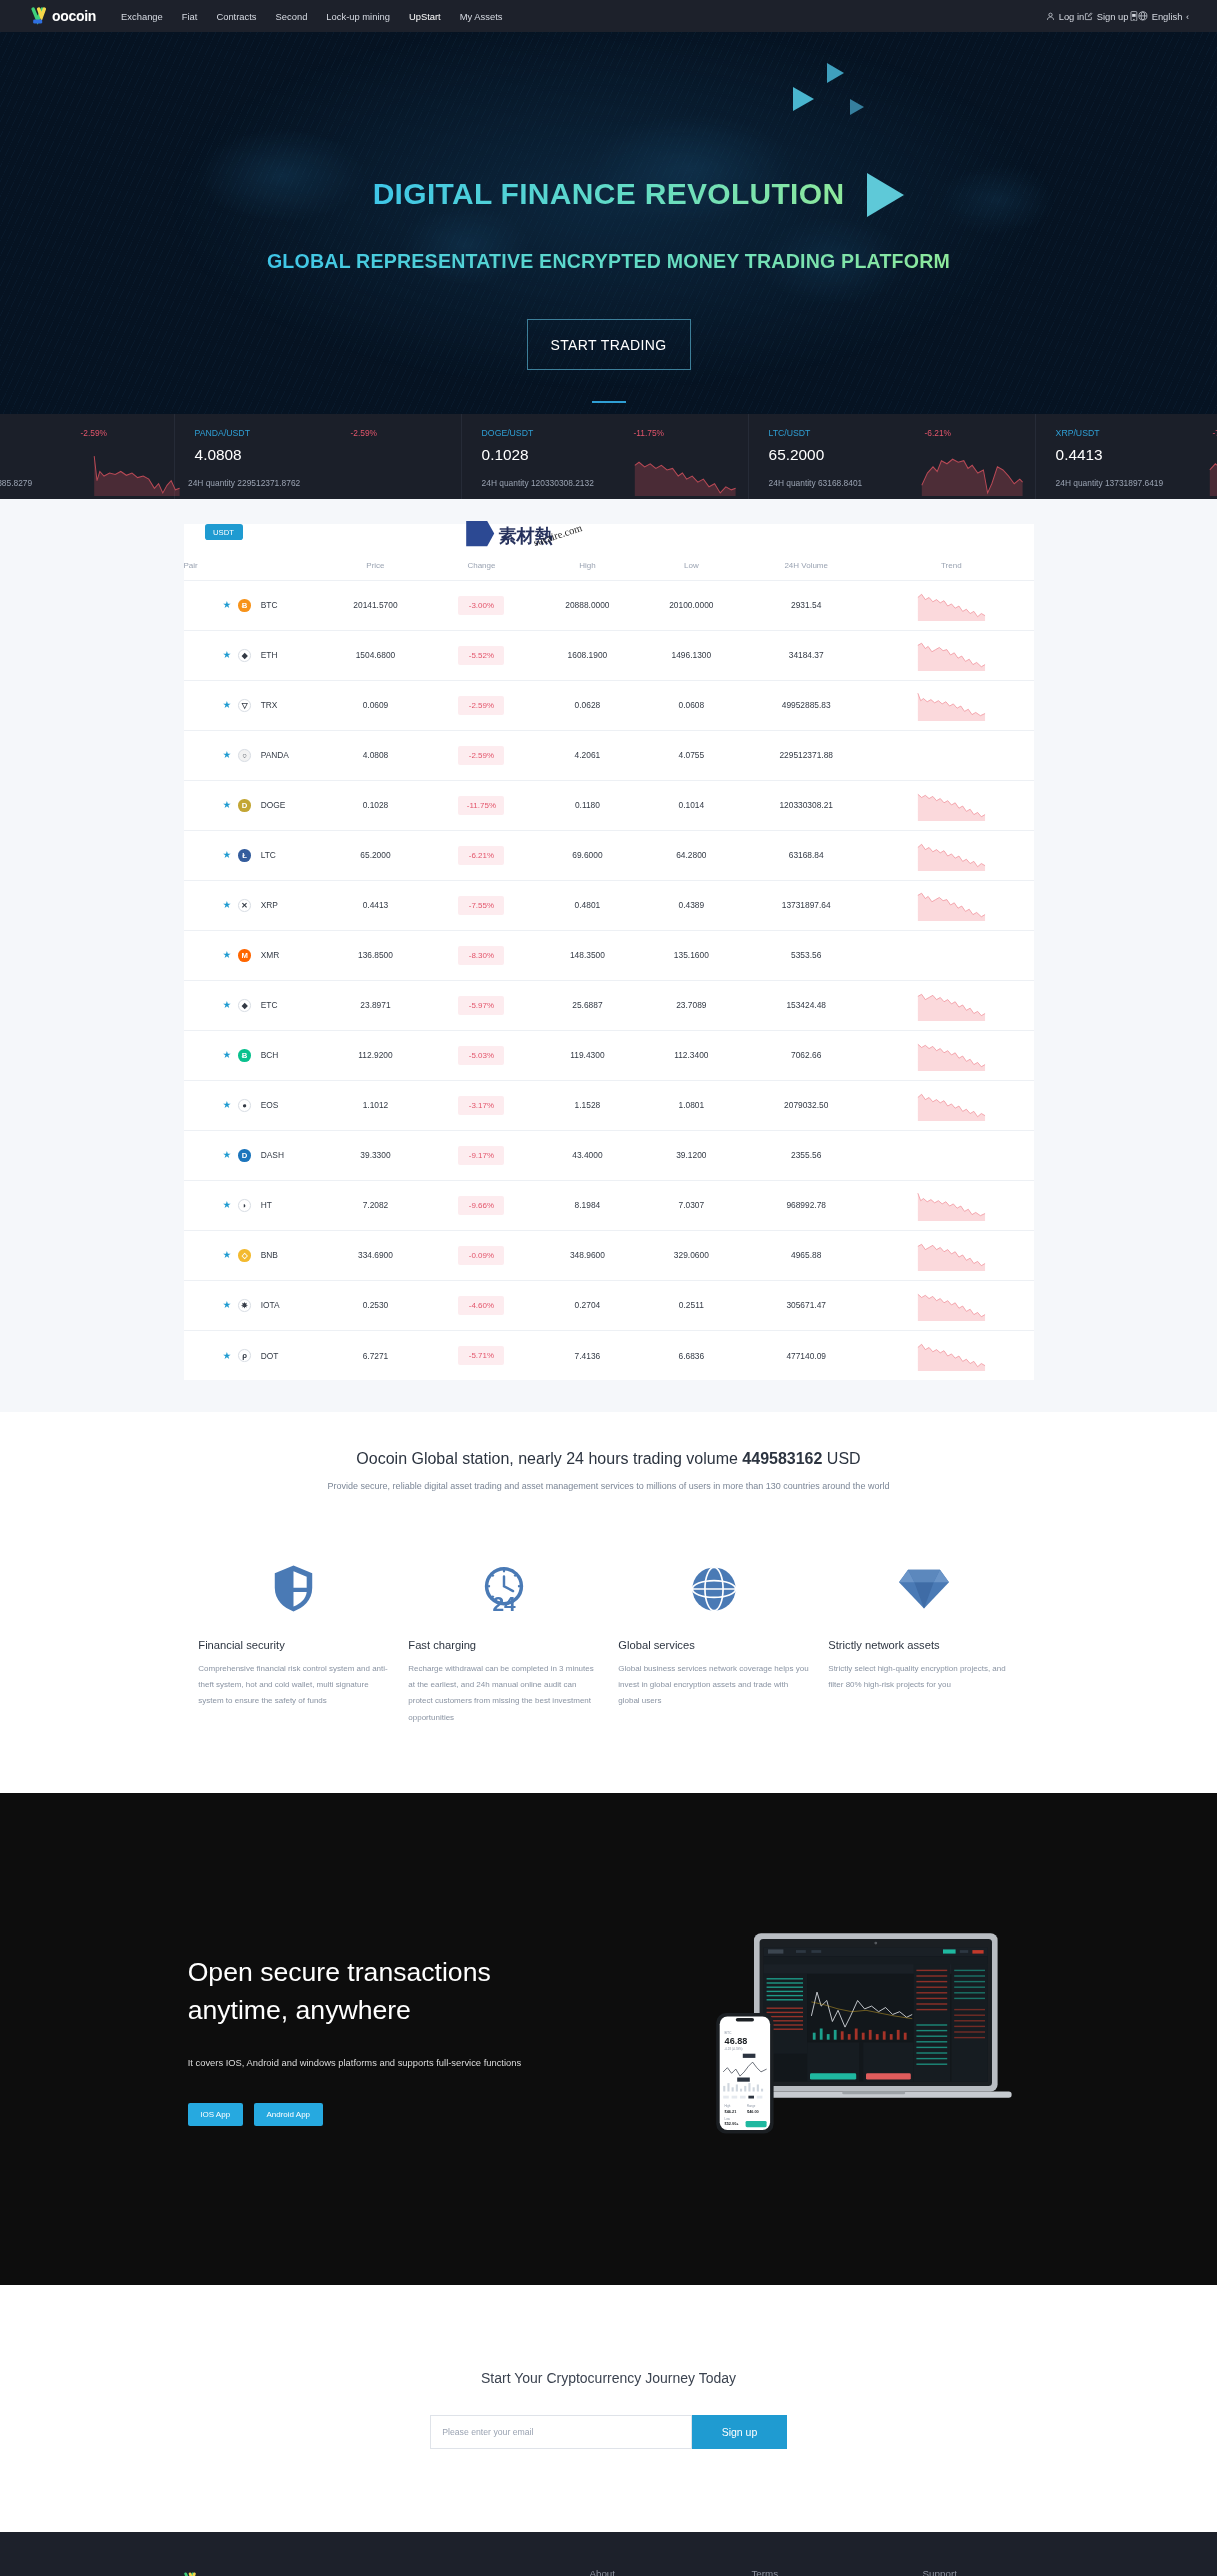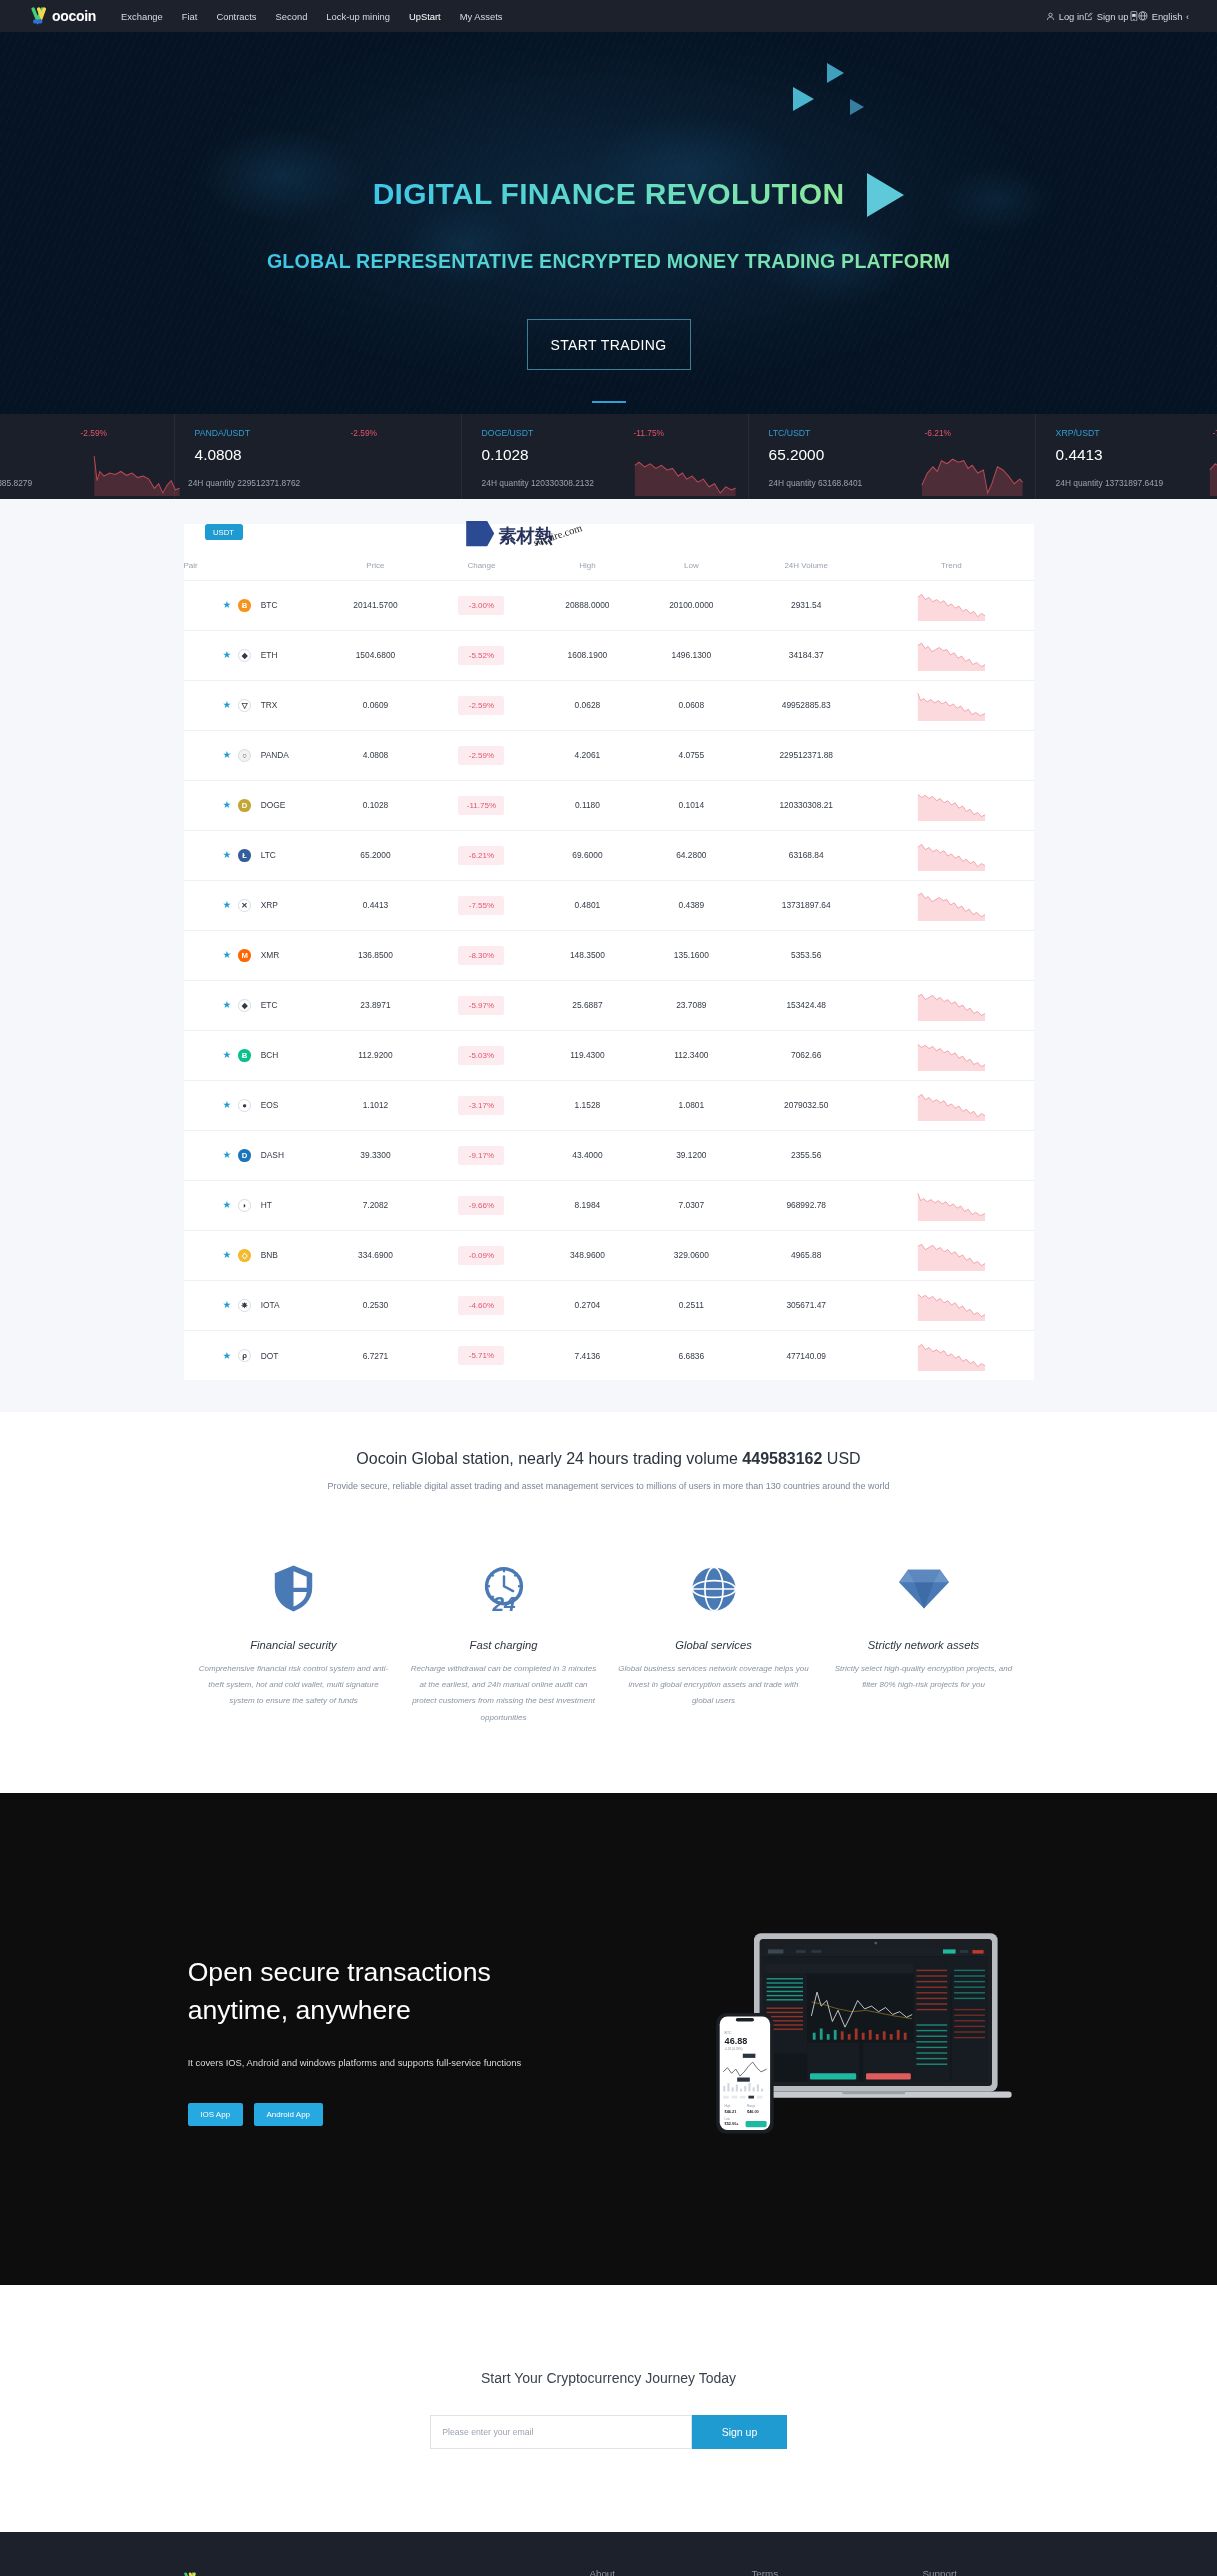--- a/index.html
+++ b/index.html
@@ -320,21 +320,21 @@
   .stats-title b { font-weight: bold; }
   .stats-sub { font-size: 9px; color: #7b8696; margin-top: 12.6px; }
 
   .features {
     background: #ffffff;
     display: flex;
     justify-content: center;
     gap: 0;
     padding: 38px 0 67px;
   }
-  .feature { width: 210px; text-align: center; padding: 0 9.8px; font-style: italic; }
+  .feature { width: 210px; padding: 0 9.8px; }
   .feature-icon { height: 64px; display: flex; align-items: center; justify-content: center; }
   .feature-title { font-size: 11.2px; color: #2c3440; margin-top: 18px; }
   .feature-desc {
     font-size: 8px;
     color: #8a94a3;
     line-height: 2.05;
     margin-top: 9.8px;
   }
 
   

